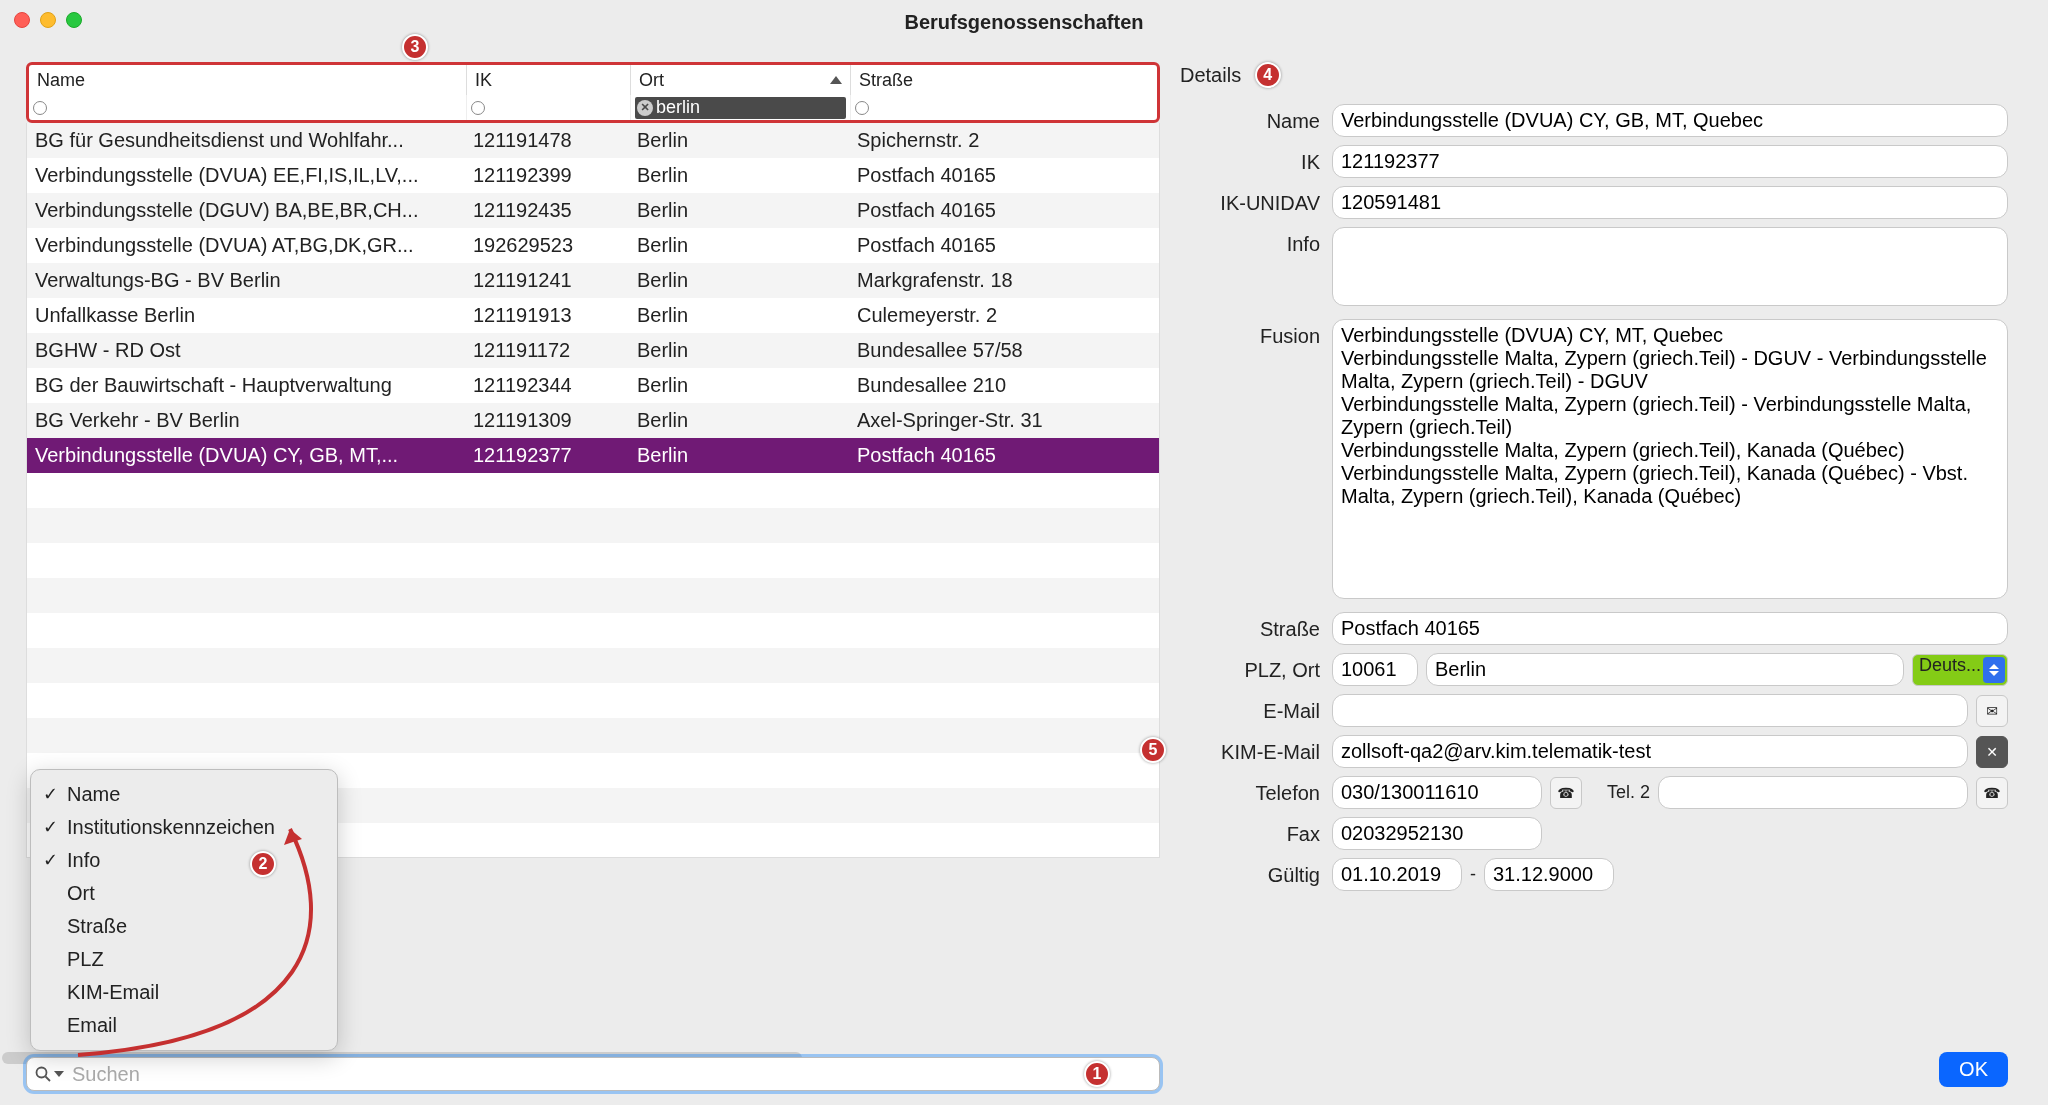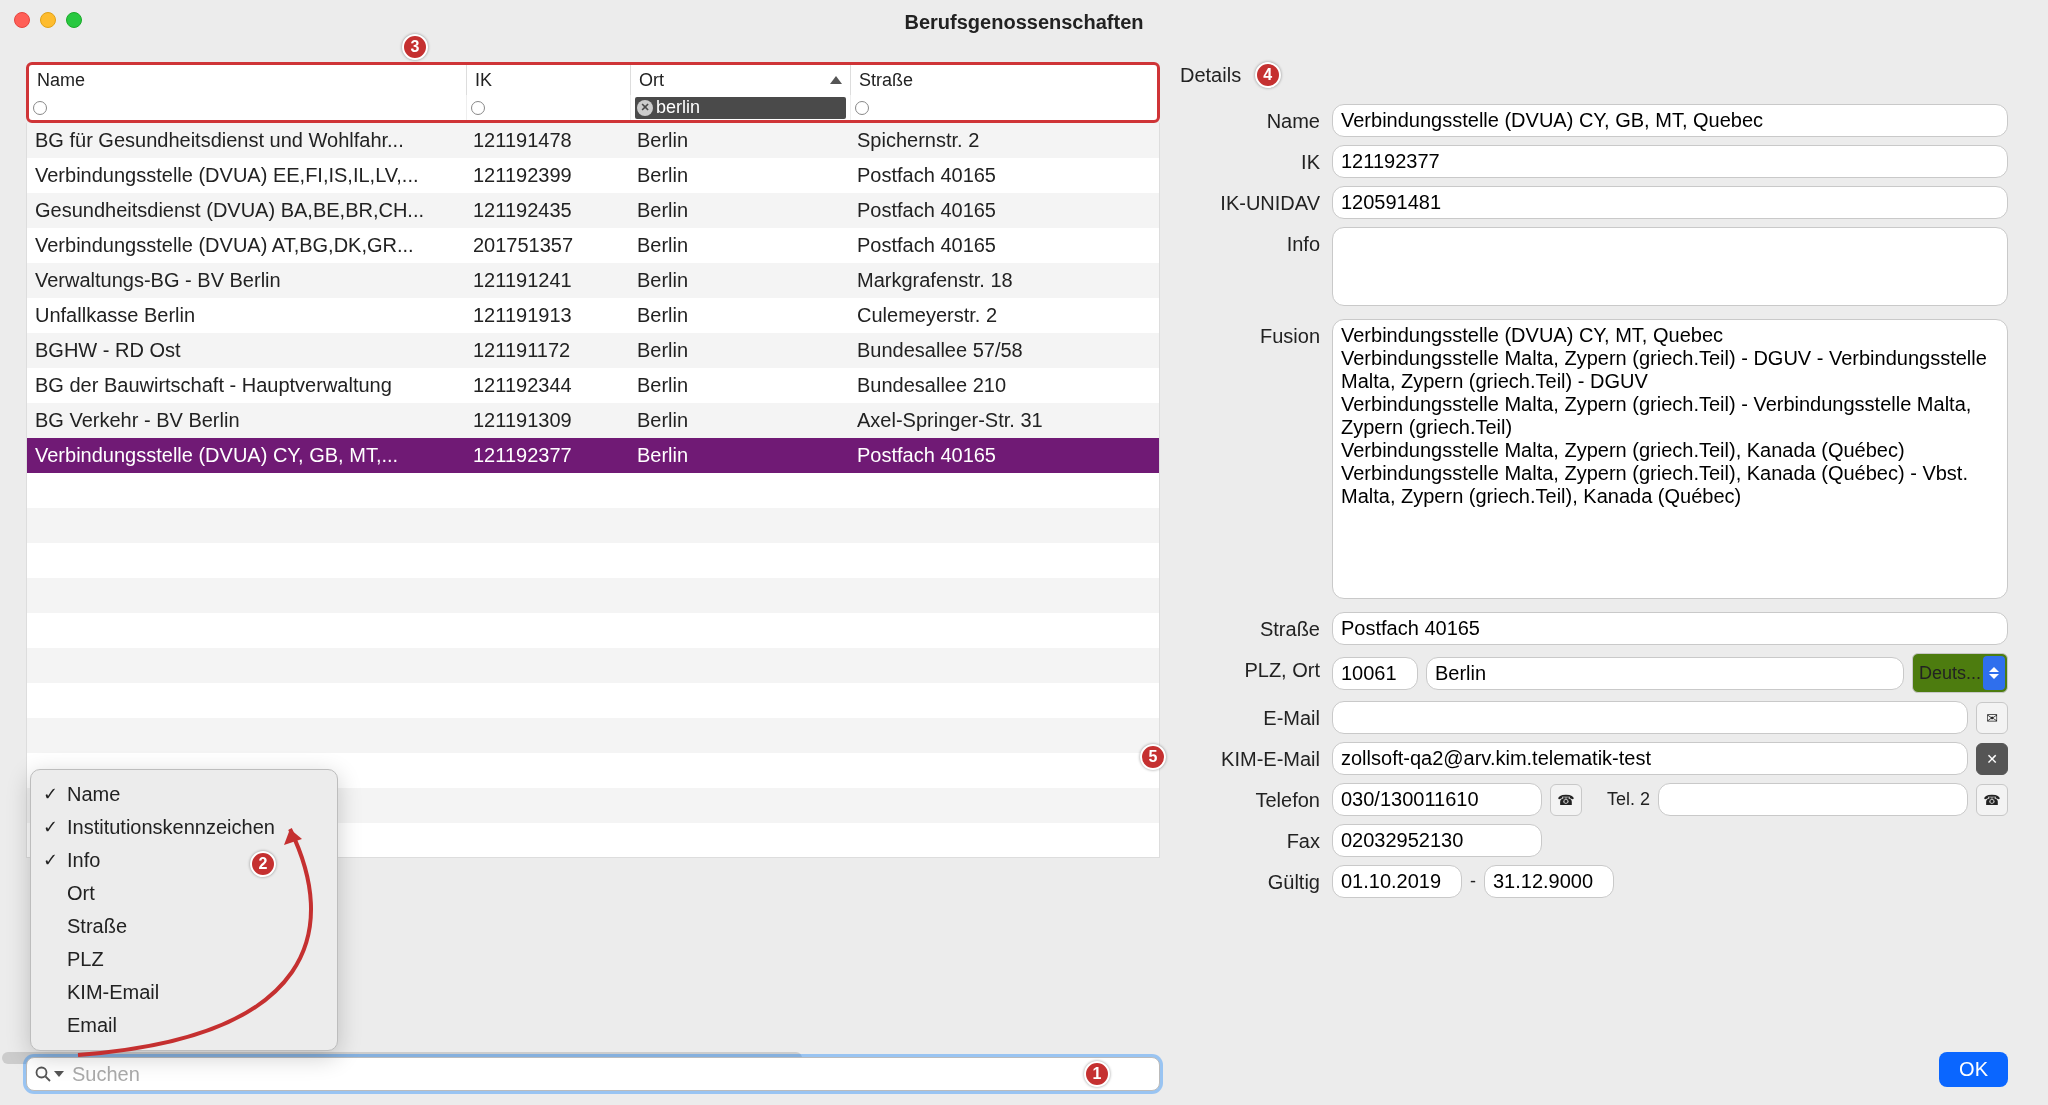--- a/index.html
+++ b/index.html
@@ -63,21 +63,21 @@
   .badge { position:absolute; width:26px; height:26px; border-radius:50%; background:#c53030; color:#fff; font-weight:700; display:flex; align-items:center; justify-content:center; font-size:16px; border:2px solid #fff; box-shadow:0 0 3px rgba(0,0,0,.4); z-index:10;}
 
   
   .details-title { font-size:20px; margin:10px 0 14px 10px; }
   .formgrid { display:grid; grid-template-columns:150px 1fr; gap:8px 12px; align-items:start; margin-left:0; }
   .flabel { text-align:right; padding-top:6px; font-size:20px; }
   .fval input, .fval textarea, .fval .roinput, .fval select { width:100%; border:1px solid #c9c9c9; border-radius:12px; padding:4px 8px; font-size:20px; font-family:inherit; background:#fff; }
   .fval textarea { resize:none; }
   .fval .row { display:flex; gap:8px; align-items:center; }
   .smallbtn { width:32px; height:32px; border:1px solid #c8c8c8; border-radius:6px; background:#f3f3f3; display:flex; align-items:center; justify-content:center; font-size:14px; }
-  .combo { width:96px; border:1px solid #c8c8c8; border-radius:6px; background:#4d7c0f; height:40px; display:flex; align-items:center; padding:0 6px; font-size:18px; position:relative; overflow:hidden; }
+  .combo { width:96px; border:1px solid #c8c8c8; border-radius:6px; background:#84cc16; height:32px; display:flex; align-items:flex-start; padding:0 6px; font-size:18px; position:relative; overflow:hidden; }
   .combo .knob { position:absolute; right:2px; top:2px; bottom:2px; width:22px; background:#2f6fed; border-radius:4px; display:flex; flex-direction:column; align-items:center; justify-content:center; }
   .combo .knob::before, .combo .knob::after { content:""; border-left:5px solid transparent; border-right:5px solid transparent; }
   .combo .knob::before{ border-bottom:5px solid #fff; margin-bottom:2px;}
   .combo .knob::after{ border-top:5px solid #fff;}
   .okbtn { position:absolute; right:40px; bottom:18px; background:#0a66ff; color:#fff; border:none; border-radius:8px; padding:6px 20px; font-size:20px; font-weight:500; }
 
   
   .arrow { position:absolute; z-index:8; pointer-events:none; }
 </style>
 </head>
@@ -131,28 +131,28 @@
               <div class="td c-ort">Berlin</div>
               <div class="td c-str">Spichernstr. 2</div>
             </div>
             <div class="trow" style="position: relative; z-index: 2;">
               <div class="td c-name">Verbindungsstelle (DVUA) EE,FI,IS,IL,LV,...</div>
               <div class="td c-ik">121192399</div>
               <div class="td c-ort">Berlin</div>
               <div class="td c-str">Postfach 40165</div>
             </div>
             <div class="trow" style="position: relative; z-index: 2;">
-              <div class="td c-name">Gesundheitsdienst (DVUA) BA,BE,BR,CH...</div>
+              <div class="td c-name">Verbindungsstelle (DGUV) BA,BE,BR,CH...</div>
               <div class="td c-ik">121192435</div>
               <div class="td c-ort">Berlin</div>
               <div class="td c-str">Postfach 40165</div>
             </div>
             <div class="trow" style="position: relative; z-index: 2;">
               <div class="td c-name">Verbindungsstelle (DVUA) AT,BG,DK,GR...</div>
-              <div class="td c-ik">201751357</div>
+              <div class="td c-ik">192629523</div>
               <div class="td c-ort">Berlin</div>
               <div class="td c-str">Postfach 40165</div>
             </div>
             <div class="trow" style="position: relative; z-index: 2;">
               <div class="td c-name">Verwaltungs-BG - BV Berlin</div>
               <div class="td c-ik">121191241</div>
               <div class="td c-ort">Berlin</div>
               <div class="td c-str">Markgrafenstr. 18</div>
             </div>
             <div class="trow" style="position: relative; z-index: 2;">

